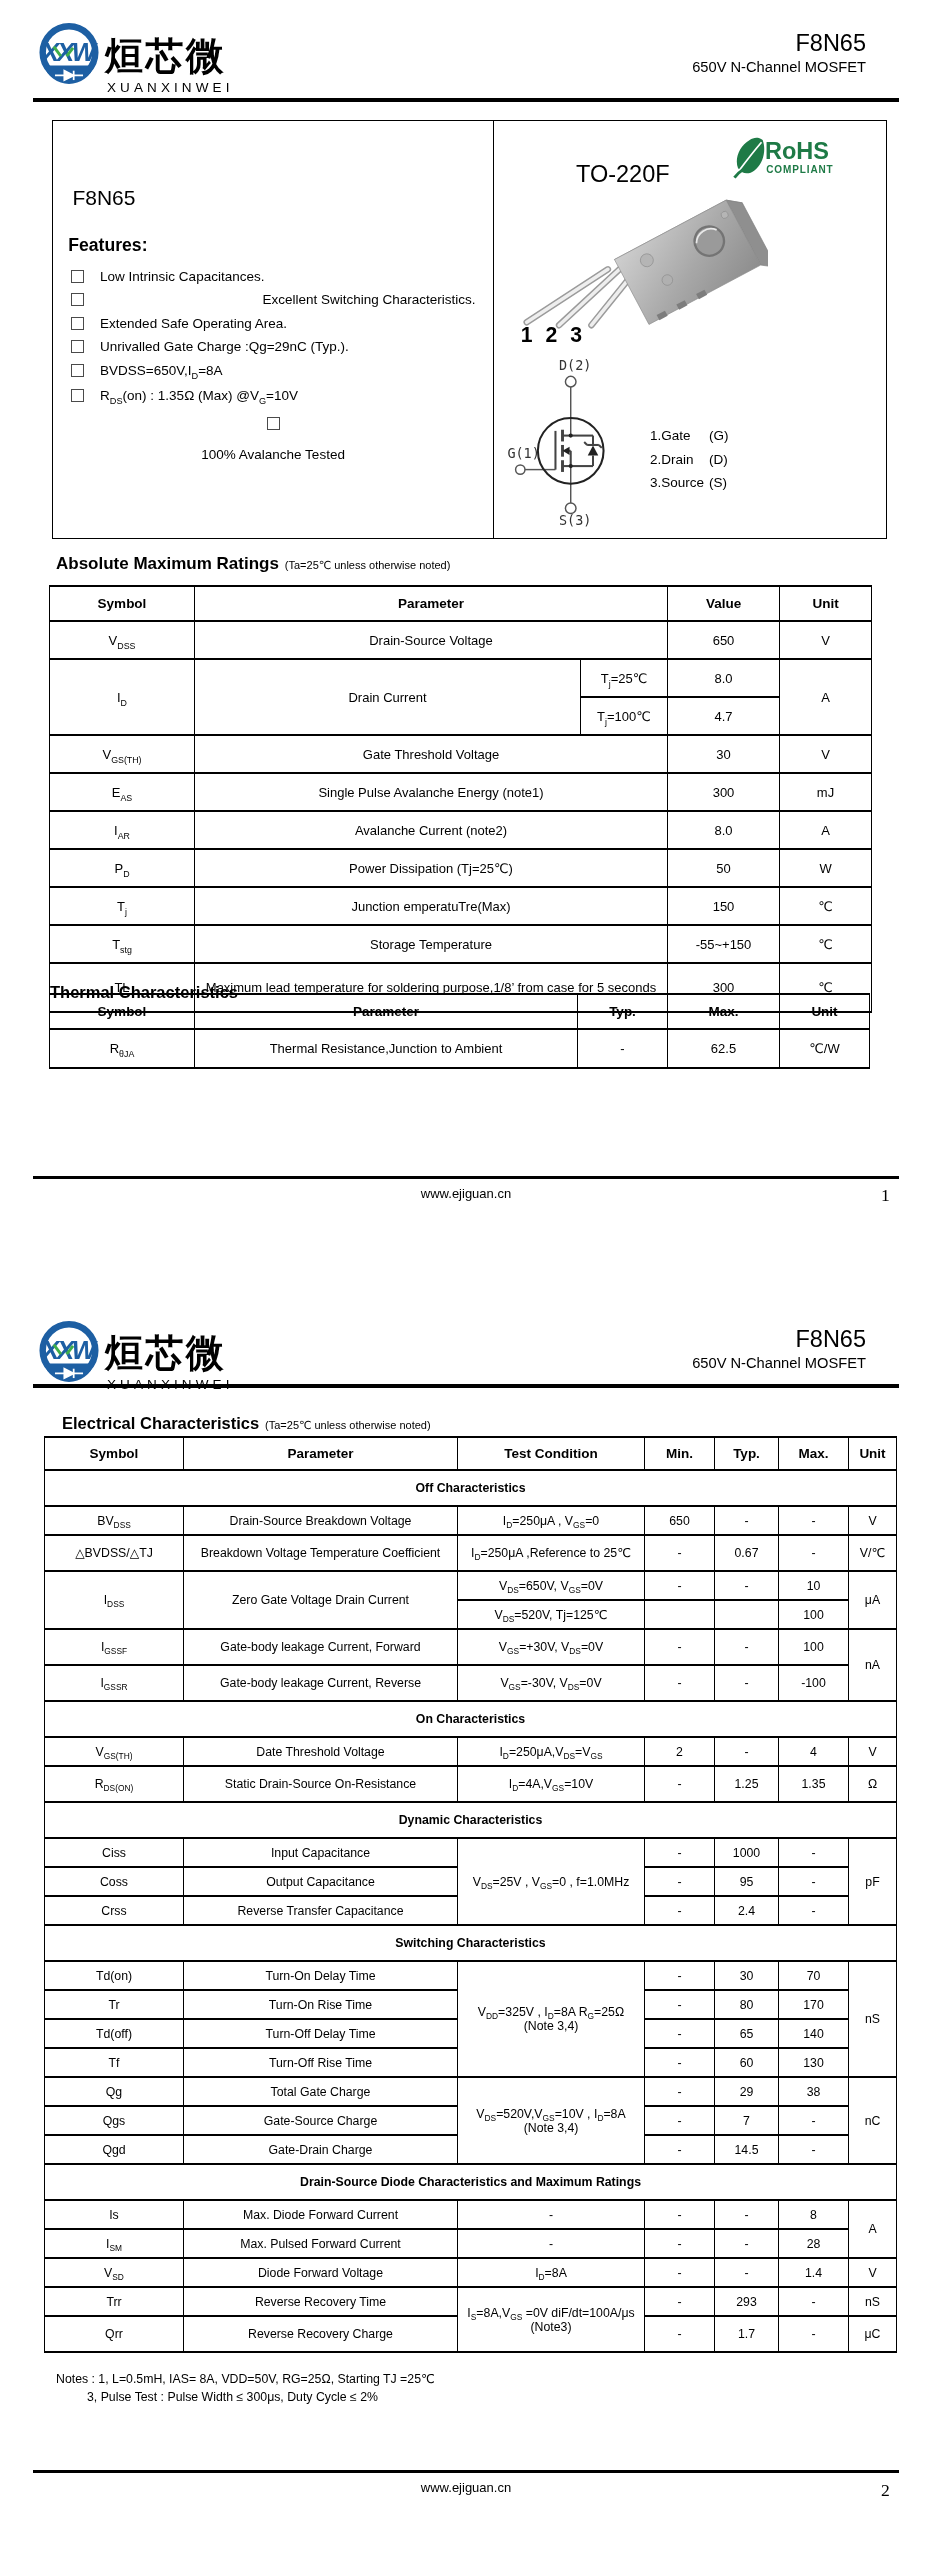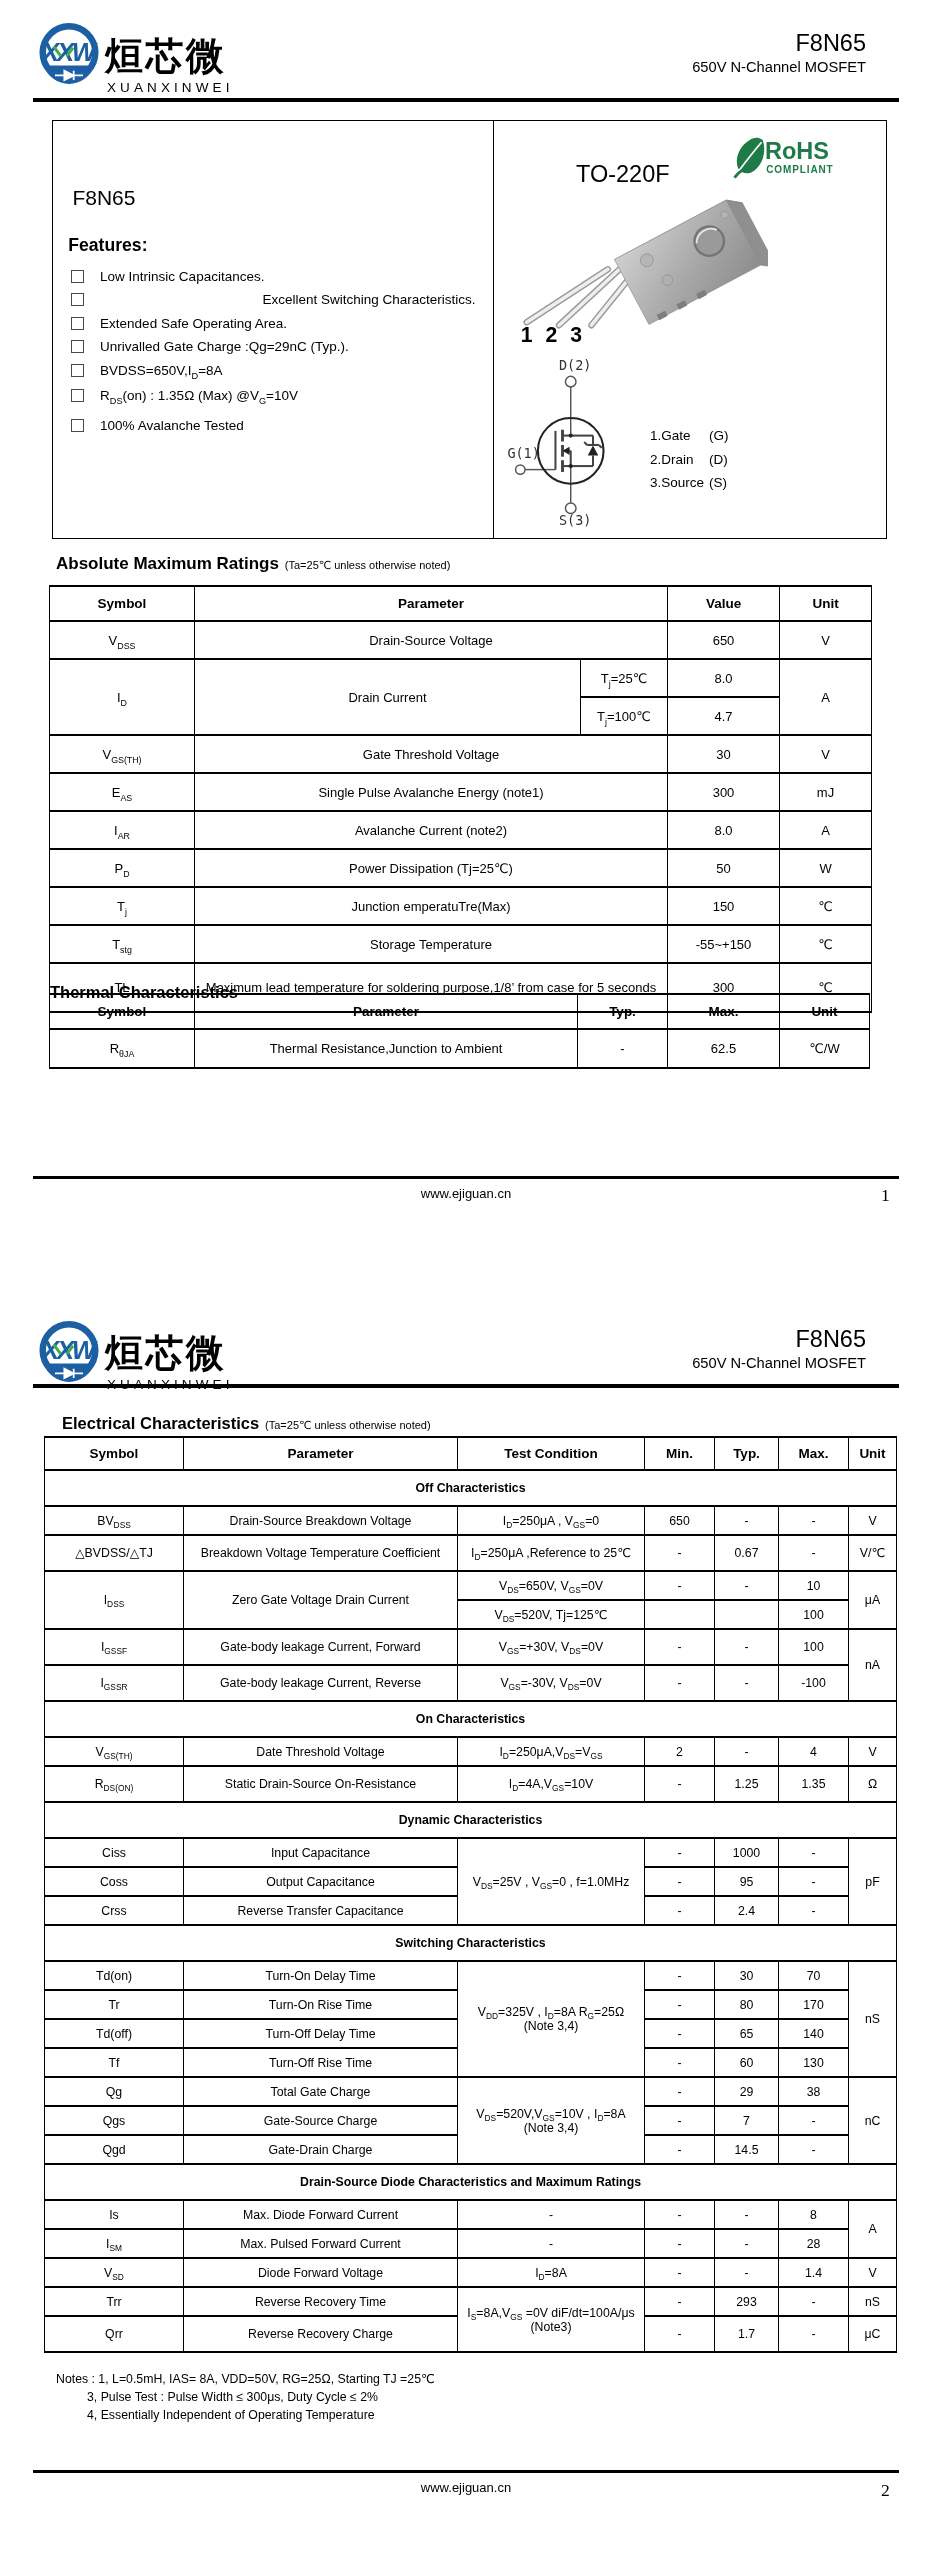--- a/index.html
+++ b/index.html
@@ -101,21 +101,21 @@
           <span class="txt">Unrivalled Gate Charge :Qg=29nC (Typ.).</span>
         </div>
       <div class="abs feat" style="left:17.6px;top:241px;width:405px;">
           <span class="chk"></span>
           <span class="txt">BVDSS=650V,I<sub>D</sub>=8A</span>
         </div>
       <div class="abs feat" style="left:17.6px;top:266px;width:405px;">
           <span class="chk"></span>
           <span class="txt">R<sub>DS</sub>(on) : 1.35Ω (Max) @V<sub>G</sub>=10V</span>
         </div>
-      <div class="abs feat" style="left:17.6px;top:296px;width:405px;">
+      <div class="abs feat" style="left:17.6px;top:296px;width:405px;flex-direction:column;">
           <span class="chk"></span>
           <span class="txt">100% Avalanche Tested</span>
         </div>
     </div>
     <div class="pane-r">
       <div class="abs pkg-name" style="left:82px;top:40px;">TO-220F</div>
 
       <svg class="abs" style="left:238px;top:13px;" width="109" height="50" viewBox="0 0 185 85">
         <path d="M30,10 C12,20 4,42 10,58 C16,68 28,70 38,62 C54,50 58,26 52,10 C44,4 36,6 30,10 Z" fill="#1e7a46"></path>
         <path d="M12,62 C24,46 38,28 50,14" stroke="#ffffff" stroke-width="3" fill="none"></path>
@@ -571,21 +571,20 @@
       <td>1.7</td>
       <td>-</td>
       <td>μC</td>
     </tr>
   </tbody>
     </table>
 
   <div class="abs notes" style="left:56px;top:2370px;width:705px;">
     <div>Notes : 1, L=0.5mH, IAS= 8A, VDD=50V, RG=25Ω, Starting TJ =25℃</div>
     <div class="ind">3, Pulse Test : Pulse Width ≤ 300μs, Duty Cycle ≤ 2%</div>
-    <div class="ind">4, Essentially Independent of Operating Temperature</div>
   </div>
 
   <div class="abs rule" style="left:33px;top:2470px;width:866px;height:2.9px;"></div>
   <div class="abs site" style="left:33px;top:2480px;width:866px;">www.ejiguan.cn</div>
   <div class="abs pageno" style="left:881px;top:2480px;">2</div>
 
 </div>
 
 
 </body></html>

